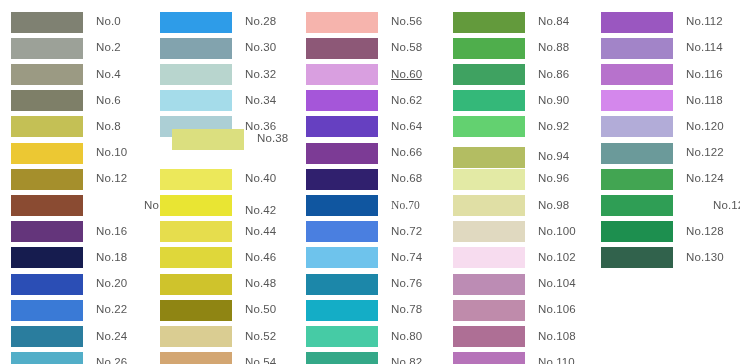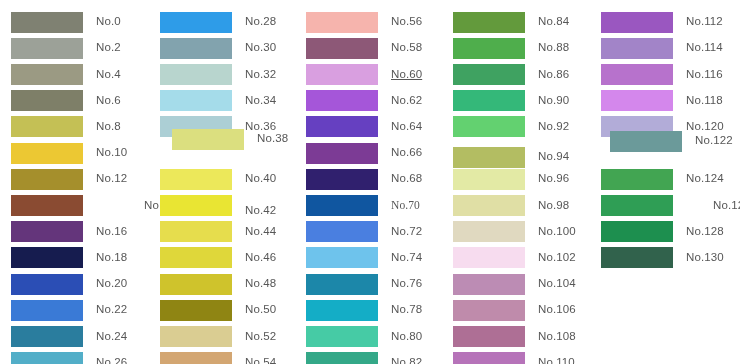--- a/index.html
+++ b/index.html
@@ -297,21 +297,21 @@
         <span class="label" style="color: rgb(87, 87, 87);">No.116</span>
       </div>
       <div class="row" style="top: 89.6px;">
         <div class="swatch" style="width: 72px; height: 21px; background: rgb(212, 135, 236);"></div>
         <span class="label" style="color: rgb(87, 87, 87);">No.118</span>
       </div>
       <div class="row" style="top: 115.8px;">
         <div class="swatch" style="width: 72px; height: 21px; background: rgb(178, 172, 216);"></div>
         <span class="label" style="color: rgb(87, 87, 87);">No.120</span>
       </div>
-      <div class="row" style="top: 130px; margin-left: 9px;">
+      <div class="row" style="top: 142px;">
         <div class="swatch" style="width: 72px; height: 21px; background: rgb(107, 154, 154);"></div>
         <span class="label" style="color: rgb(87, 87, 87);">No.122</span>
       </div>
       <div class="row" style="top: 168.2px;">
         <div class="swatch" style="width: 72px; height: 21px; background: rgb(66, 165, 82);"></div>
         <span class="label" style="color: rgb(87, 87, 87);">No.124</span>
       </div>
       <div class="row" style="top: 194.4px; gap: 27px;">
         <div class="swatch" style="width: 72px; height: 21px; background: rgb(47, 158, 85);"></div>
         <span class="label" style="color: rgb(87, 87, 87);">No.126</span>

